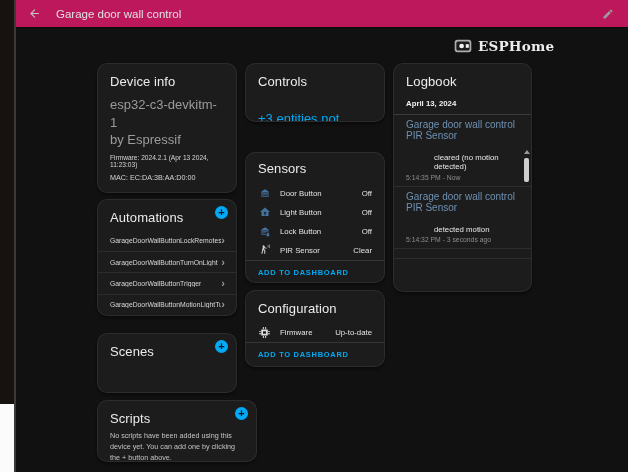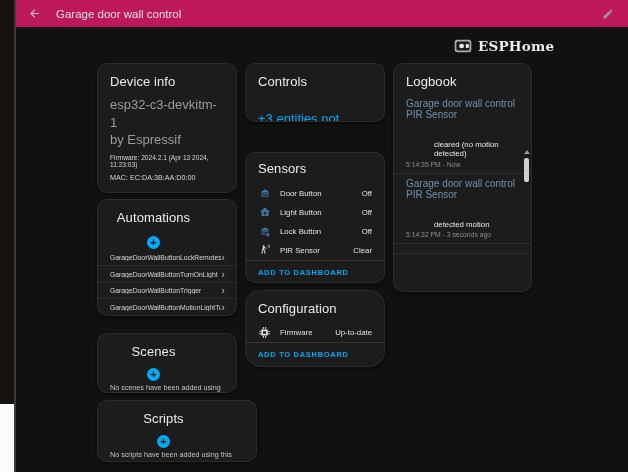--- a/index.html
+++ b/index.html
@@ -33,21 +33,21 @@
 
   
   .card {
     position:absolute; background:#1c1c1c;
     border:1px solid rgba(255,255,255,.07);
     border-radius:10px;
     box-shadow:0 2px 3px rgba(0,0,0,.45);
     display:flex; flex-direction:column; overflow:hidden;
   }
   .card-title { font-size:13px; color:#ebebeb; padding:10px 12px 5px; letter-spacing:.1px; }
-  .card-header { display:flex; align-items:center; justify-content:space-between; padding-right:27px;flex-direction:column; }
+  .card-header { display:flex; justify-content:space-between; padding-right:8px; }
   .plus-btn {
     width:13px; height:13px; border-radius:50%; background:#03a9f4;
     color:#17171b; font-size:11px; font-weight:bold; line-height:12px; text-align:center;
     cursor:pointer; flex:0 0 auto; margin-top:6px;
   }
 
   .card-footer {
     margin-top:auto; border-top:1px solid rgba(255,255,255,.12);
     display:flex; align-items:center; justify-content:space-between;
     padding:7px 12px 8px;
@@ -88,21 +88,21 @@
     display:flex; align-items:center; gap:9px;
     padding:3.5px 12px; cursor:pointer; font-size:7.8px; color:#e3e3e3;
   }
   .ent-row .state { margin-left:auto; color:#e3e3e3; }
   .ent-icon { width:13px; display:flex; justify-content:center; flex:0 0 auto; }
 
   
   .lb-date { font-size:7.8px; font-weight:bold; color:#f0f0f0; padding:5px 12px 6px; border-bottom:1px solid rgba(255,255,255,.14); }
   .lb-entry { padding:4px 12px 5px; border-bottom:1px solid rgba(255,255,255,.08); }
   .lb-link { font-size:10px; color:#6e91b2; cursor:pointer; }
-  .lb-msg  { font-size:7.8px; color:#e8e8e8; margin-top:20px;padding-left:28px; }
+  .lb-msg  { font-size:7.8px; color:#e8e8e8; margin-top:12px;padding-left:28px; }
   .lb-time { font-size:6.8px; color:#8d8d8d; margin-top:2.5px; }
 
   .lb-scrollbar { position:absolute; right:2px; top:86px; width:6px; height:172px; }
   .lb-scroll-up, .lb-scroll-down {
     position:absolute; left:1px; width:0; height:0; border-left:3px solid transparent; border-right:3px solid transparent;
   }
   .lb-scroll-up   { top:0; border-bottom:4px solid #9a9a9a; }
   .lb-thumb { position:absolute; left:1px; top:8px; width:5px; height:24px; border-radius:2px; background:#cfcfcf; cursor:grab; }
 
   svg { display:block; }
@@ -179,21 +179,20 @@
     <span class="auto-label">GarageDoorWallButtonMotionLightTurnOr</span>
     <span class="chev">›</span>
   </div>
 </div>
 
 <div class="card" style="left:97px; top:333px; width:140px; height:60px;">
   <div class="card-header">
     <div class="card-title" style="padding-bottom:3px;">Scenes</div>
     <div class="plus-btn">+</div>
   </div>
-  <div class="empty-text">No scenes have been added using this device yet. You can add one by clicking the + button above.</div>
 </div>
 
 <div class="card" style="left:97px; top:400px; width:160px; height:62px;">
   <div class="card-header">
     <div class="card-title" style="padding-bottom:3px;">Scripts</div>
     <div class="plus-btn">+</div>
   </div>
   <div class="empty-text">No scripts have been added using this device yet. You can add one by clicking the + button above.</div>
 </div>
 
@@ -253,40 +252,41 @@
       </span>
     <span>PIR Sensor</span>
     <span class="state">Clear</span>
   </div>
 
   <div class="card-footer">
     <span class="accent-action">ADD TO DASHBOARD</span>
   </div>
 </div>
 
-<div class="card" style="left:245px; top:290px; width:140px; height:77px;border-radius:16px;">
+<div class="card" style="left:245px; top:290px; width:140px; height:77px;">
   <div class="card-title" style="padding-bottom:6px;">Configuration</div>
   <div class="ent-row">
     <span class="ent-icon">
         <svg viewBox="0 0 24 24" width="13" height="13" fill="#e1e1e1">
           <path d="M6 6.5h12v11H6z"></path>
           <path d="M9 2h1.8v3.5H9zM13.2 2H15v3.5h-1.8zM9 18.5h1.8V22H9zM13.2 18.5H15V22h-1.8zM2 9h3.5v1.8H2zM2 13.2h3.5V15H2zM18.5 9H22v1.8h-3.5zM18.5 13.2H22V15h-3.5z"></path>
           <rect x="9.2" y="9.7" width="5.6" height="4.6" fill="#1c1c1c"></rect>
         </svg>
       </span>
     <span>Firmware</span>
     <span class="state">Up-to-date</span>
   </div>
   <div class="card-footer">
     <span class="accent-action">ADD TO DASHBOARD</span>
   </div>
 </div>
 
 <div class="card" style="left:393px; top:63px; width:139px; height:229px;">
   <div class="card-title">Logbook</div>
+  <div class="lb-date">April 13, 2024</div>
 
   <div>
     <div class="lb-entry">
       <div class="lb-link">Garage door wall control PIR Sensor</div>
       <div class="lb-msg">cleared (no motion detected)</div>
       <div class="lb-time">5:14:35 PM - Now</div>
     </div>
     <div class="lb-entry">
       <div class="lb-link">Garage door wall control PIR Sensor</div>
       <div class="lb-msg">detected motion</div>

